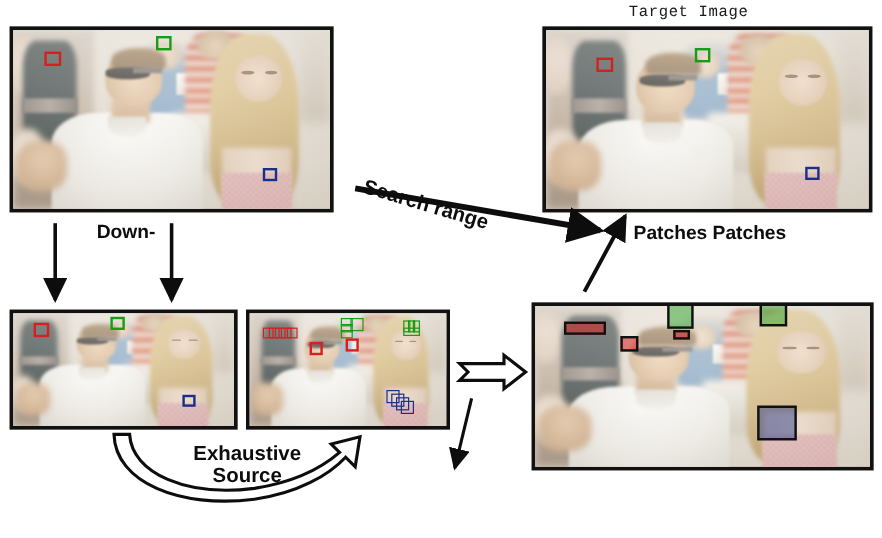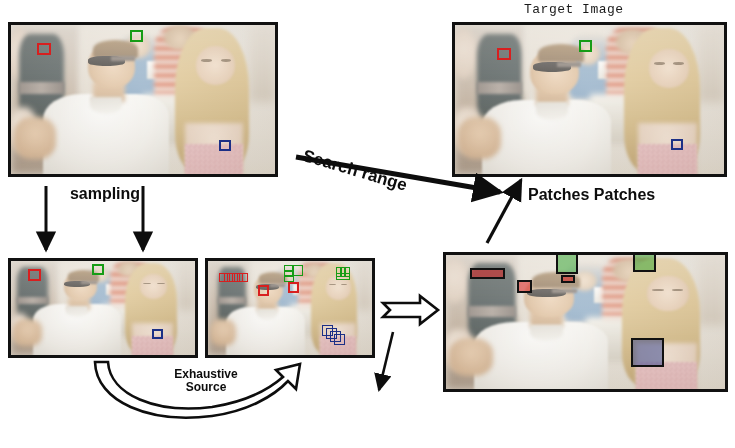--- a/index.html
+++ b/index.html
@@ -145,21 +145,21 @@
     position:absolute;
     font-family:"Liberation Sans", sans-serif;
     font-weight:bold;
     color:#0d0d0d;
     white-space:nowrap;
     line-height:1.12;
   }
   .lbl-down{font-size:16px;text-align:center;}
   .lbl-search{font-size:17px;transform:rotate(16.5deg);transform-origin:0 0;}
   .lbl-matched{font-size:16px;}
-  .lbl-exh{font-size:12px;text-align:center;}
+  .lbl-exh{font-size:17px;text-align:center;}
   .lbl-ups{font-size:16px;text-align:center;}
 
   svg.overlay{position:absolute;left:0;top:0;width:735px;height:448px;pointer-events:none;}
 </style>
 </head>
 <body>
 
 <div id="stage">
 
   <div class="imgtitle" style="left:524px;top:2px;">Target Image</div>
@@ -438,21 +438,21 @@
                L 390,310
                Z" fill="#ffffff" stroke="#0d0d0d" stroke-width="2.6" stroke-linejoin="miter"></path>
     </g>
 
     <g>
       <line x1="393" y1="332" x2="379" y2="390" stroke="#0d0d0d" stroke-width="2.6" marker-end="url(#ah-thin)"></line>
     </g>
   </svg>
 
   <div class="label lbl-down" style="left:68px;top:185px;width:74px;">
-    <div>sampling</div>
+    <div>Down-</div>
   </div>
 
   <div class="label lbl-search" style="left:306px;top:146px;">Search range</div>
 
   <div class="label lbl-matched" style="left:528px;top:186px;">Patches Patches</div>
 
   <div class="label lbl-exh" style="left:146px;top:368px;width:120px;">
     <div>Exhaustive</div>
     <div>Source</div>
   </div>

